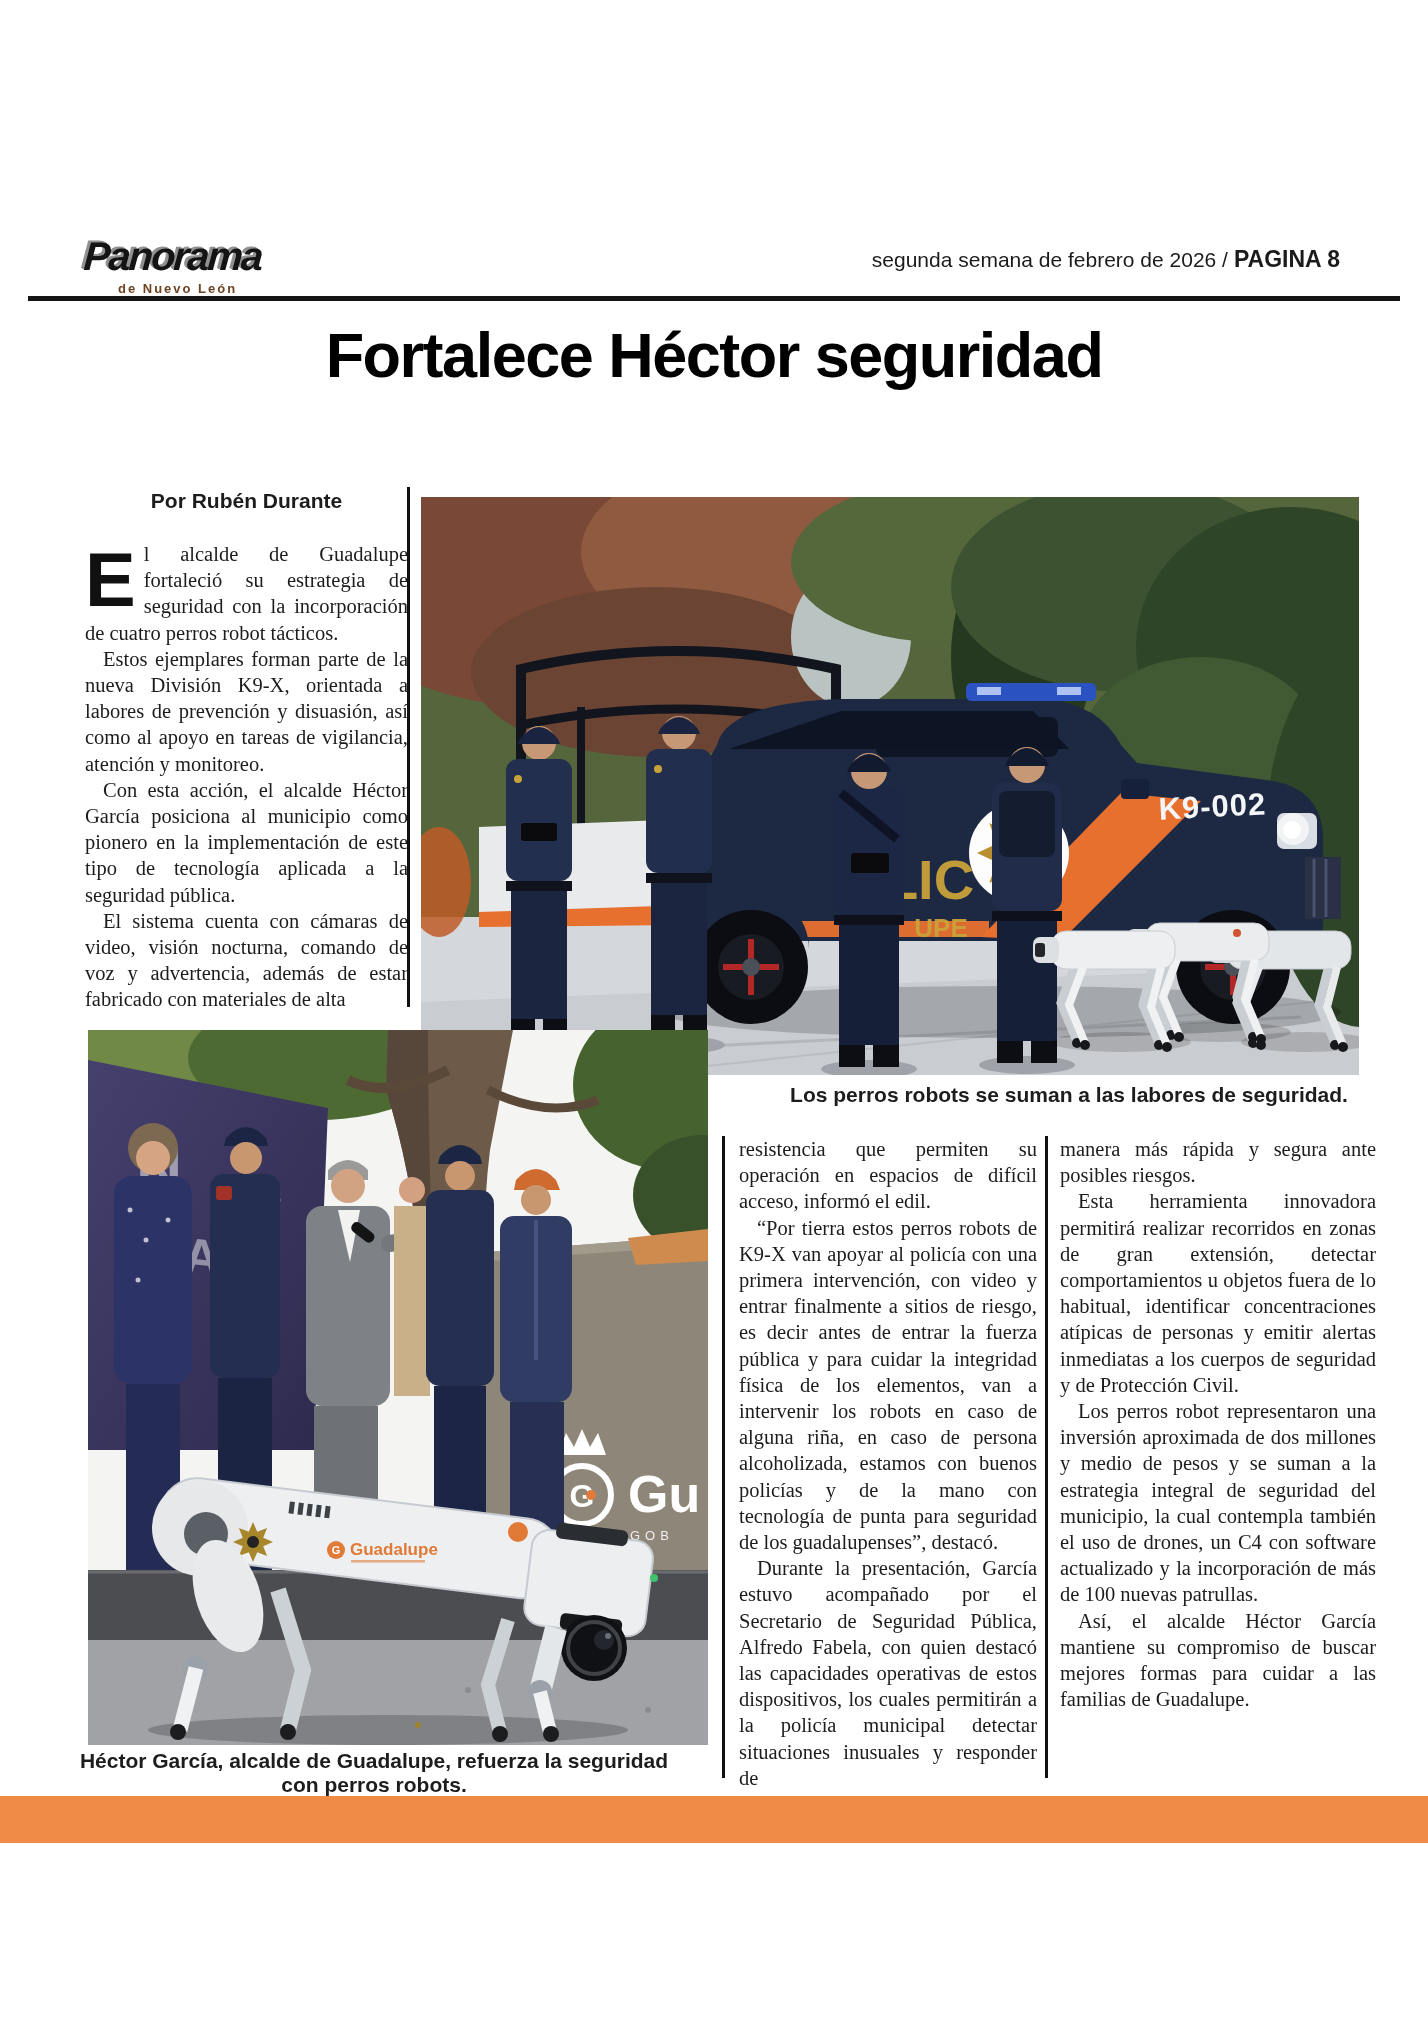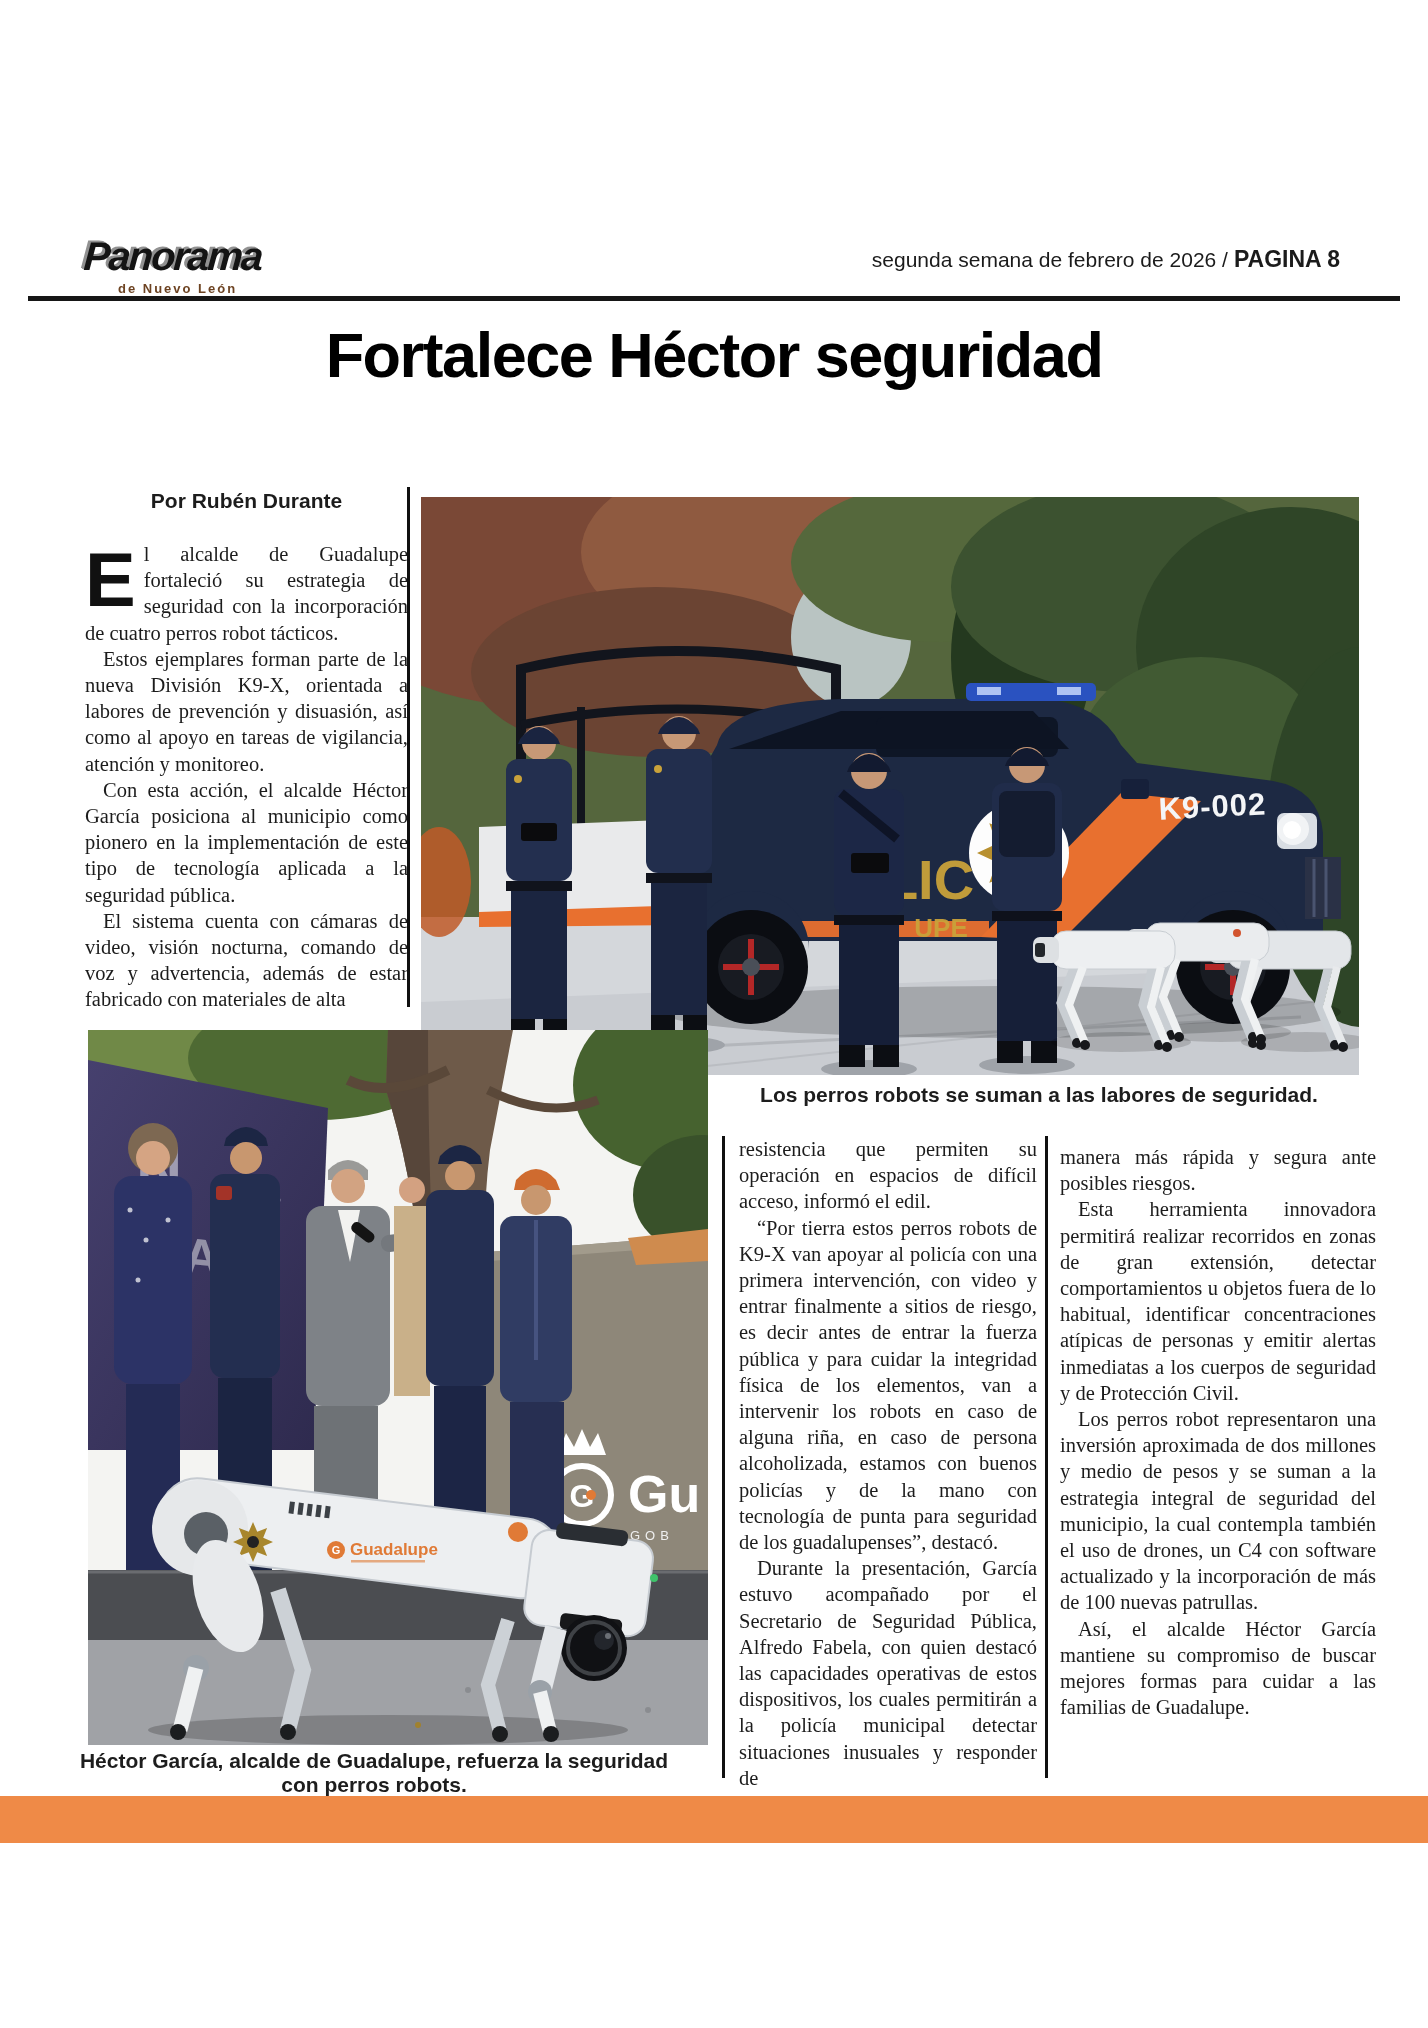--- a/index.html
+++ b/index.html
@@ -23,38 +23,38 @@
   .headline{left:0;top:318px;width:1428px;text-align:center;
     font-family:"Liberation Sans",sans-serif;font-weight:700;font-size:63px;
     line-height:75px;letter-spacing:-1.5px;color:#000000;}
   .byline{left:85px;top:489px;width:323px;text-align:center;
     font-family:"Liberation Sans",sans-serif;font-weight:bold;font-size:21px;}
 
   
   .bodycol{font-size:20.5px;line-height:26.2px;text-align:justify;color:#1c1c1c;}
   .col1{left:85px;top:541px;width:323px;}
   .col2{left:739px;top:1136px;width:298px;}
-  .col3{left:1060px;top:1136px;width:316px;margin-top:8px;}
+  .col3{left:1060px;top:1136px;width:316px;}
   .bodycol p{margin:0;text-indent:18px;}
   .bodycol p.nofirst{text-indent:0;}
   .dropcap{float:left;font-family:"Liberation Sans",sans-serif;font-weight:900;
     font-size:76px;line-height:66px;padding:6px 8px 0 0;color:#111;}
 
   
   .vrule{width:3px;background:#101010;}
   .vr1{left:407px;top:487px;height:520px;}
   .vr2{left:722px;top:1136px;height:642px;}
   .vr3{left:1045px;top:1136px;height:642px;}
 
   
   .photo{overflow:hidden;background:#ddd;}
   .photo-top{left:421px;top:497px;width:938px;height:578px;}
   .photo-bottom{left:88px;top:1030px;width:620px;height:715px;}
   .caption{font-family:"Liberation Sans",sans-serif;font-weight:bold;font-size:21px;color:#1d1d1d;}
-  .cap-top{left:718px;top:1083px;width:642px;text-align:center;}
+  .cap-top{left:748px;top:1083px;width:642px;text-align:center;}
   .cap-bottom{left:64px;top:1749px;width:620px;text-align:center;}
 
   .footer-bar{left:0;top:1796px;width:1428px;height:47px;background:#EF8A47;}
 
   svg{display:block;}
   svg text{font-family:"Liberation Sans",sans-serif;}
 </style>
 </head>
 <body>
 

